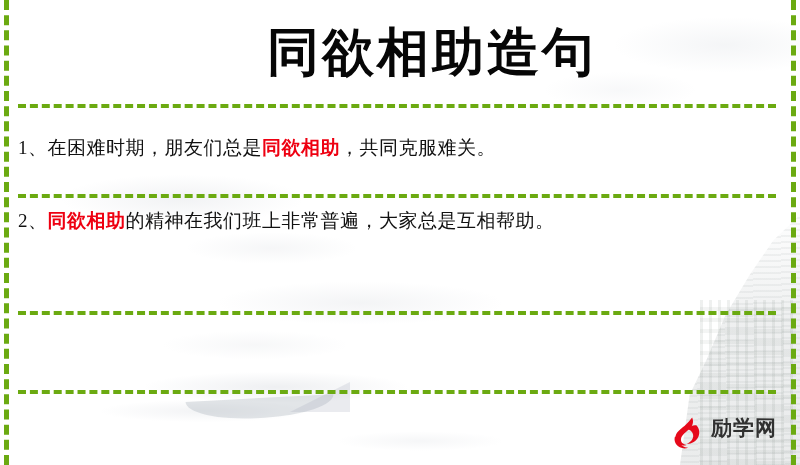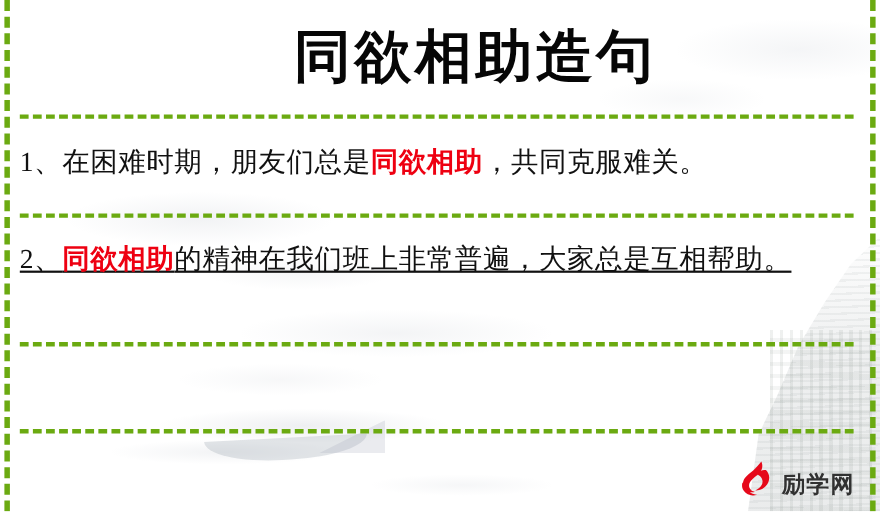--- a/index.html
+++ b/index.html
@@ -155,43 +155,43 @@
     white-space: nowrap;
     padding-left: 32px;
   }
 
   
   .sentence {
     position: absolute;
     left: 18px;
     width: 756px;
     font-family: "Liberation Serif", "DejaVu Serif", serif;
-    font-size: 25px;
+    font-size: 19px;
     line-height: 44px;
     color: #111111;
     letter-spacing: 0.5px;
     z-index: 2;
   }
   .sentence .hl {
     color: #EE0011;
     font-weight: 700;
   }
 
   #sentence-1 { top: 126px; }
-  #sentence-2 { top: 215px; text-decoration: underline; }
+  #sentence-2 { top: 199px; }
   #sentence-3 { top: 328px; }
 
   
   .logo {
     position: absolute;
     left: 668px;
     top: 414px;
     height: 40px;
     display: flex;
-    align-items: flex-end;
+    align-items: flex-start;
     gap: 5px;
     z-index: 4;
     opacity: 0.96;
   }
   .logo-mark {
     width: 38px;
     height: 38px;
     flex: 0 0 38px;
   }
   .logo-text {

